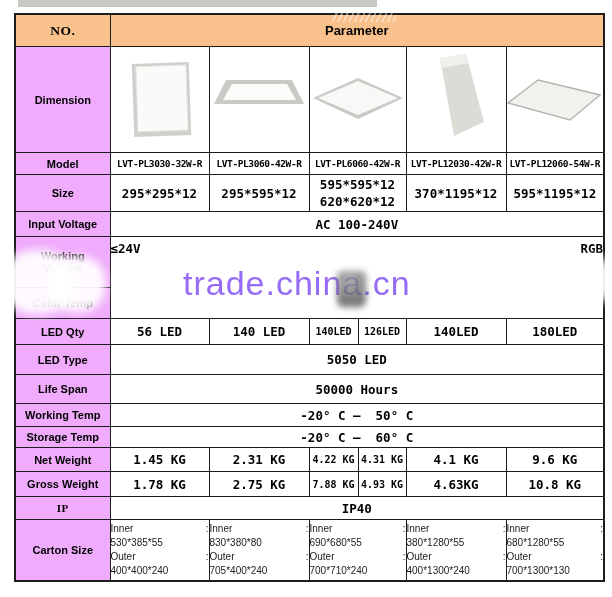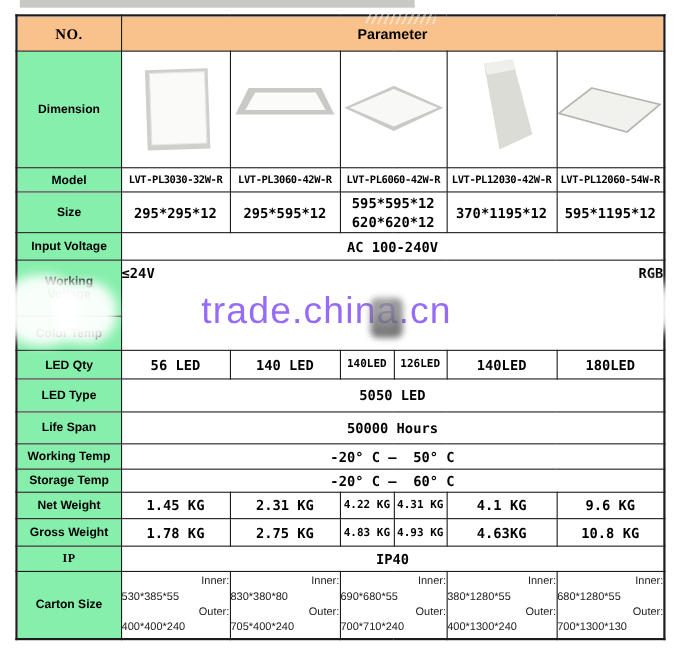--- a/index.html
+++ b/index.html
@@ -9,21 +9,21 @@
 
   table.spec{position:absolute;left:14px;top:13px;width:589px;border-collapse:collapse;
              table-layout:fixed;background:#fff;z-index:1;}
   table.spec td{border:1px solid #1c1c1c;text-align:center;vertical-align:middle;
                 padding:0;overflow:hidden;color:#000;}
   table.spec{border:2px solid #1c1c1c;}
 
   .hcell{background:#f9c28c;font-weight:bold;font-size:13px;height:31px;}
   .serif{font-family:"Liberation Serif",serif;font-size:13.5px;letter-spacing:.5px;}
 
-  .lbl{font-weight:bold;font-size:11px;background:#86efac;}
+  .lbl{font-weight:bold;font-size:11px;background:#f0abfc;}
   .r-dim td{height:105px;}
   .r-model td{height:21px;}
   .r-size td{height:36px;}
   .r-iv td{height:24px;}
   .r-ct-lbl{height:29px;}
   .r-wv-lbl{height:49px;vertical-align:top;padding-top:3px;}
   .r-lq td{height:25px;}
   .r-lt td{height:29px;}
   .r-ls td{height:28px;}
   .r-wt td{height:22px;}
@@ -38,21 +38,21 @@
   .model-val{font-family:"DejaVu Sans Mono",monospace;font-weight:bold;font-size:9.5px;
              letter-spacing:-0.4px;}
   .pre{white-space:pre;}
   .two-line div{line-height:17px;}
 
   .merged-volt{vertical-align:top;}
   .volt-stack{display:flex;flex-direction:row;justify-content:space-between;
               height:81px;box-sizing:border-box;padding:4px 0 7px 0;}
 
   .carton-cell{vertical-align:middle;padding:2px 6px 2px 6px;}
-  .cline{display:flex;justify-content:flex-end;font-size:10px;color:#222;
+  .cline{display:flex;justify-content:space-between;font-size:10px;color:#222;
          line-height:14px;text-align:left;font-family:"Liberation Sans",sans-serif;}
   .cdim{font-size:10px;color:#222;line-height:14px;text-align:left;
         font-family:"Liberation Sans",sans-serif;}
 
   .watermark{position:absolute;left:183px;top:264px;z-index:5;font-size:34px;
              color:#8b5cf6;opacity:.9;letter-spacing:1px;pointer-events:none;
              font-family:"Liberation Sans",sans-serif;}
   .blob{position:absolute;background:rgba(255,255,255,.94);filter:blur(5px);z-index:7;}
   .blob-l1{left:2px;top:250px;width:72px;height:64px;border-radius:45%;}
   .blob-l2{left:48px;top:256px;width:58px;height:56px;border-radius:45%;}
@@ -202,21 +202,21 @@
         <td class="val-sm">4.22 KG</td>
         <td class="val-sm">4.31 KG</td>
         <td class="val">4.1 KG</td>
         <td class="val">9.6 KG</td>
       </tr>
 
       <tr class="r-gw">
         <td class="lbl">Gross Weight</td>
         <td class="val">1.78 KG</td>
         <td class="val">2.75 KG</td>
-        <td class="val-sm">4.83 KG</td>
+        <td class="val-sm">7.88 KG</td>
         <td class="val-sm">4.93 KG</td>
         <td class="val">4.63KG</td>
         <td class="val">10.8 KG</td>
       </tr>
 
       <tr class="r-ip">
         <td class="lbl serif">IP</td>
         <td class="val" colspan="6">IP40</td>
       </tr>
 

